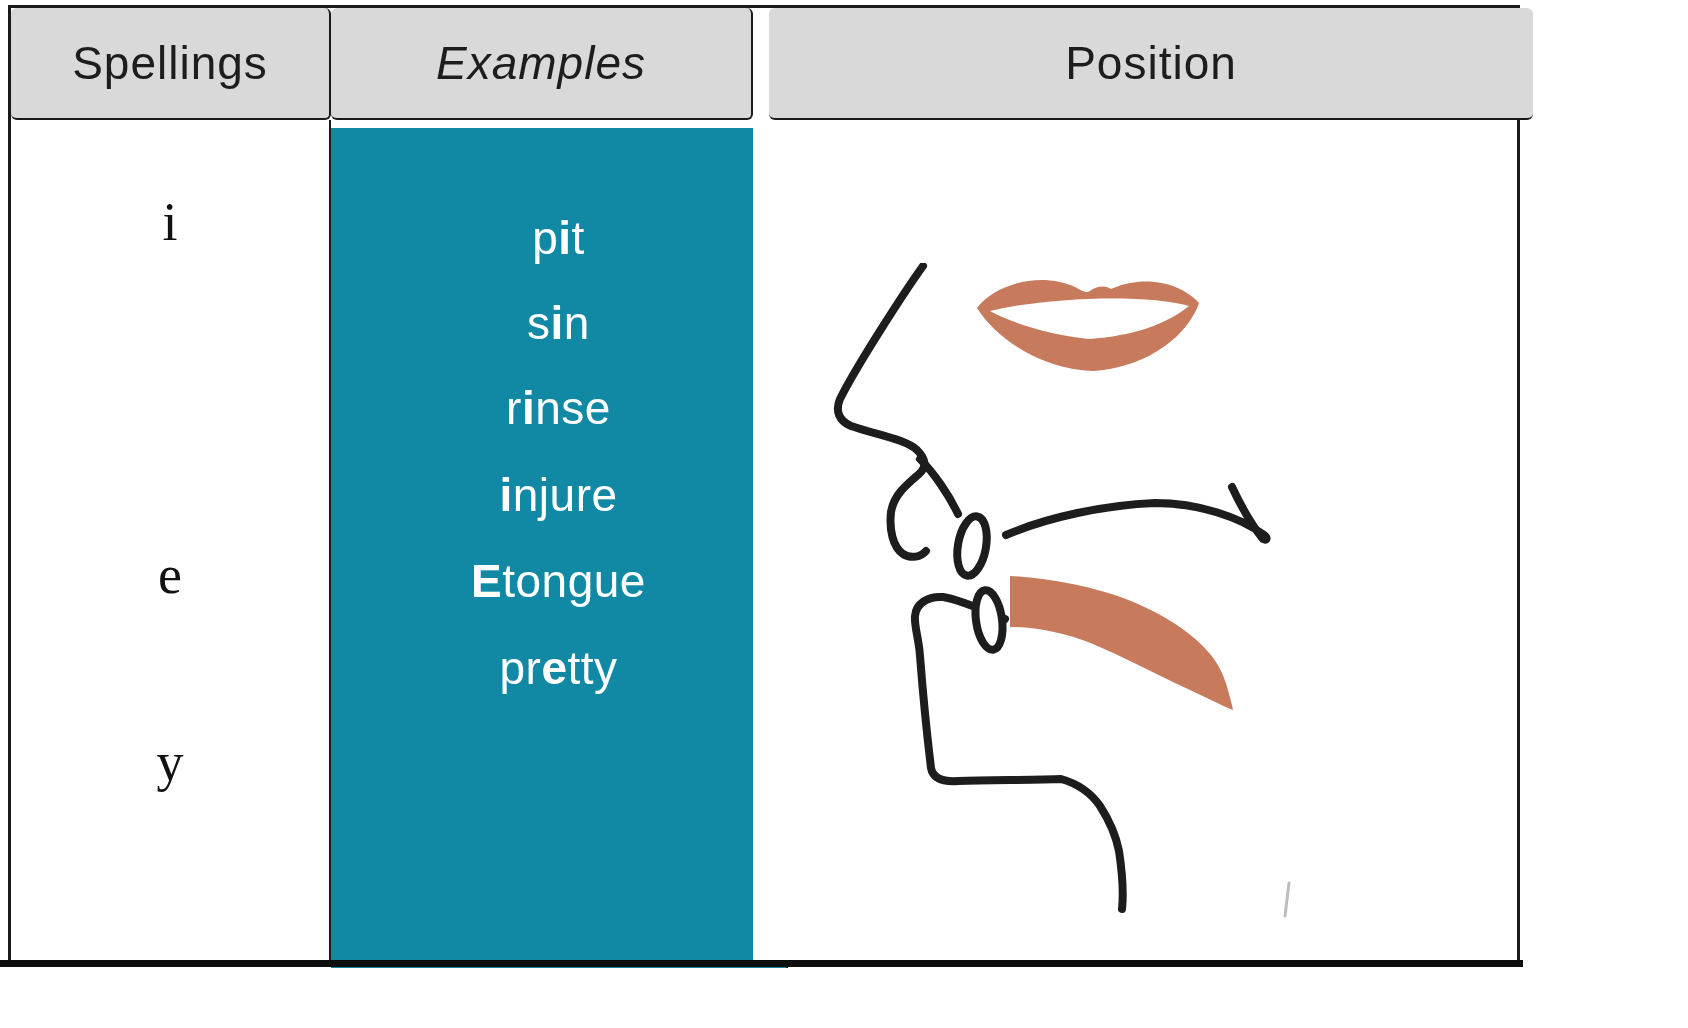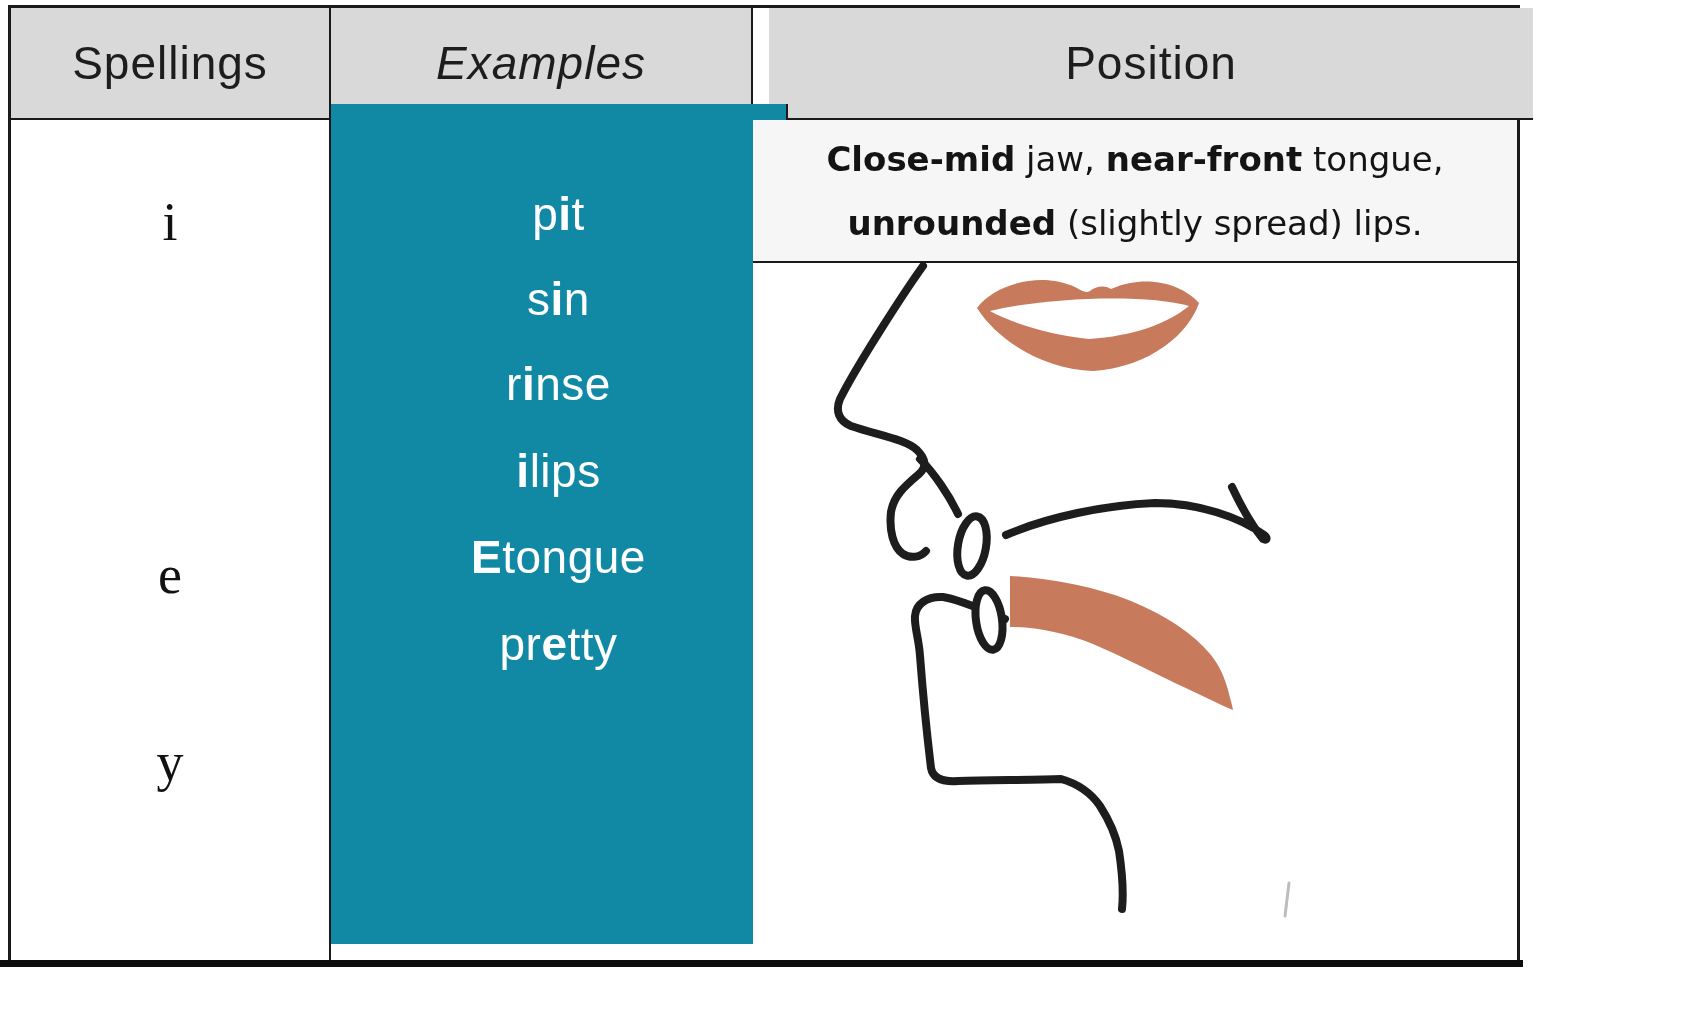--- a/index.html
+++ b/index.html
@@ -7,33 +7,33 @@
        font-family:"Liberation Sans",sans-serif;}
 
   .table{position:absolute;left:8px;top:5px;width:1512px;height:962px;
          border:3px solid #1a1a1a;border-bottom:none;box-sizing:border-box;
          background:#ffffff;}
 
   
   .hdr{position:absolute;top:0;height:112px;display:flex;align-items:center;
        justify-content:center;background:#d9d9d9;
        border-bottom:2px solid #1a1a1a;box-sizing:border-box;
-       font-size:46px;letter-spacing:1px;color:#1d1d1d;}
+       font-size:46px;letter-spacing:1px;color:#1d1d1d;border-radius:6px;}
   .hdr1{left:0;width:320px;border-right:2px solid #1a1a1a;}
   .hdr2{left:320px;width:422px;border-right:2px solid #1a1a1a;font-style:italic;}
   .hdr3{left:742px;width:764px;margin-left:16px;}
 
   
   .cell-spellings{position:absolute;left:0;top:112px;width:320px;height:840px;
        background:#ffffff;border-right:2px solid #1a1a1a;box-sizing:border-box;}
   .spelling{position:absolute;left:50%;transform:translate(-50%,-50%);
        font-family:"Liberation Serif",serif;font-size:54px;color:#111;}
 
   
-  .cell-examples{position:absolute;left:320px;top:96px;width:457px;height:840px;
+  .cell-examples{position:absolute;left:320px;top:120px;width:457px;height:840px;
        background:#1189a5;border-right:2px solid #1a1a1a;box-sizing:border-box;}
   .exword{position:absolute;left:50%;transform:translate(-50%,-50%);
        color:#ffffff;font-size:46px;font-weight:400;letter-spacing:0.5px;
        white-space:nowrap;}
   .exword b{font-weight:700;}
 
   
   .cell-position{position:absolute;left:742px;top:112px;width:764px;height:840px;
        background:#ffffff;}
   .pos-desc{position:absolute;left:0;top:0;width:100%;height:143px;
@@ -68,35 +68,27 @@
   <div class="cell-spellings">
     <div class="spelling" style="top:102px">i</div>
     <div class="spelling" style="top:455px">e</div>
     <div class="spelling" style="top:642px">y</div>
   </div>
 
   <div class="cell-examples">
     <div class="exword" style="top:110px"><span>p</span><b>i</b><span>t</span></div>
     <div class="exword" style="top:195px"><span>s</span><b>i</b><span>n</span></div>
     <div class="exword" style="top:280px"><span>r</span><b>i</b><span>nse</span></div>
-    <div class="exword" style="top:367px"><span></span><b>i</b><span>lips</span></div>
+    <div class="exword" style="top:367px"><span></span><b>i</b><span>njure</span></div>
     <div class="exword" style="top:453px"><span></span><b>E</b><span>tongue</span></div>
     <div class="exword" style="top:540px"><span>pr</span><b>e</b><span>tty</span></div>
   </div>
 
   <div class="cell-position">
 
-    <div class="pos-desc">
-      <div class="ln">
-        <b>Close-mid</b><span> jaw, </span><b>near-front</b><span> tongue,</span>
-      </div>
-      <div class="ln">
-        <b>unrounded</b><span> (slightly spread) lips.</span>
-      </div>
-    </div>
 
     <div class="diagram-wrap">
       <svg width="764" height="697" viewBox="0 0 764 697" xmlns="http://www.w3.org/2000/svg">
         <g fill="none" stroke="#1d1d1d" stroke-width="8" stroke-linecap="round" stroke-linejoin="round">
 
           <path d="M 170 3
                    C 152 28, 104 102, 87 136
                    C 82 148, 86 158, 98 163
                    C 124 172, 152 176, 164 187
                    C 173 196, 174 204, 166 211

